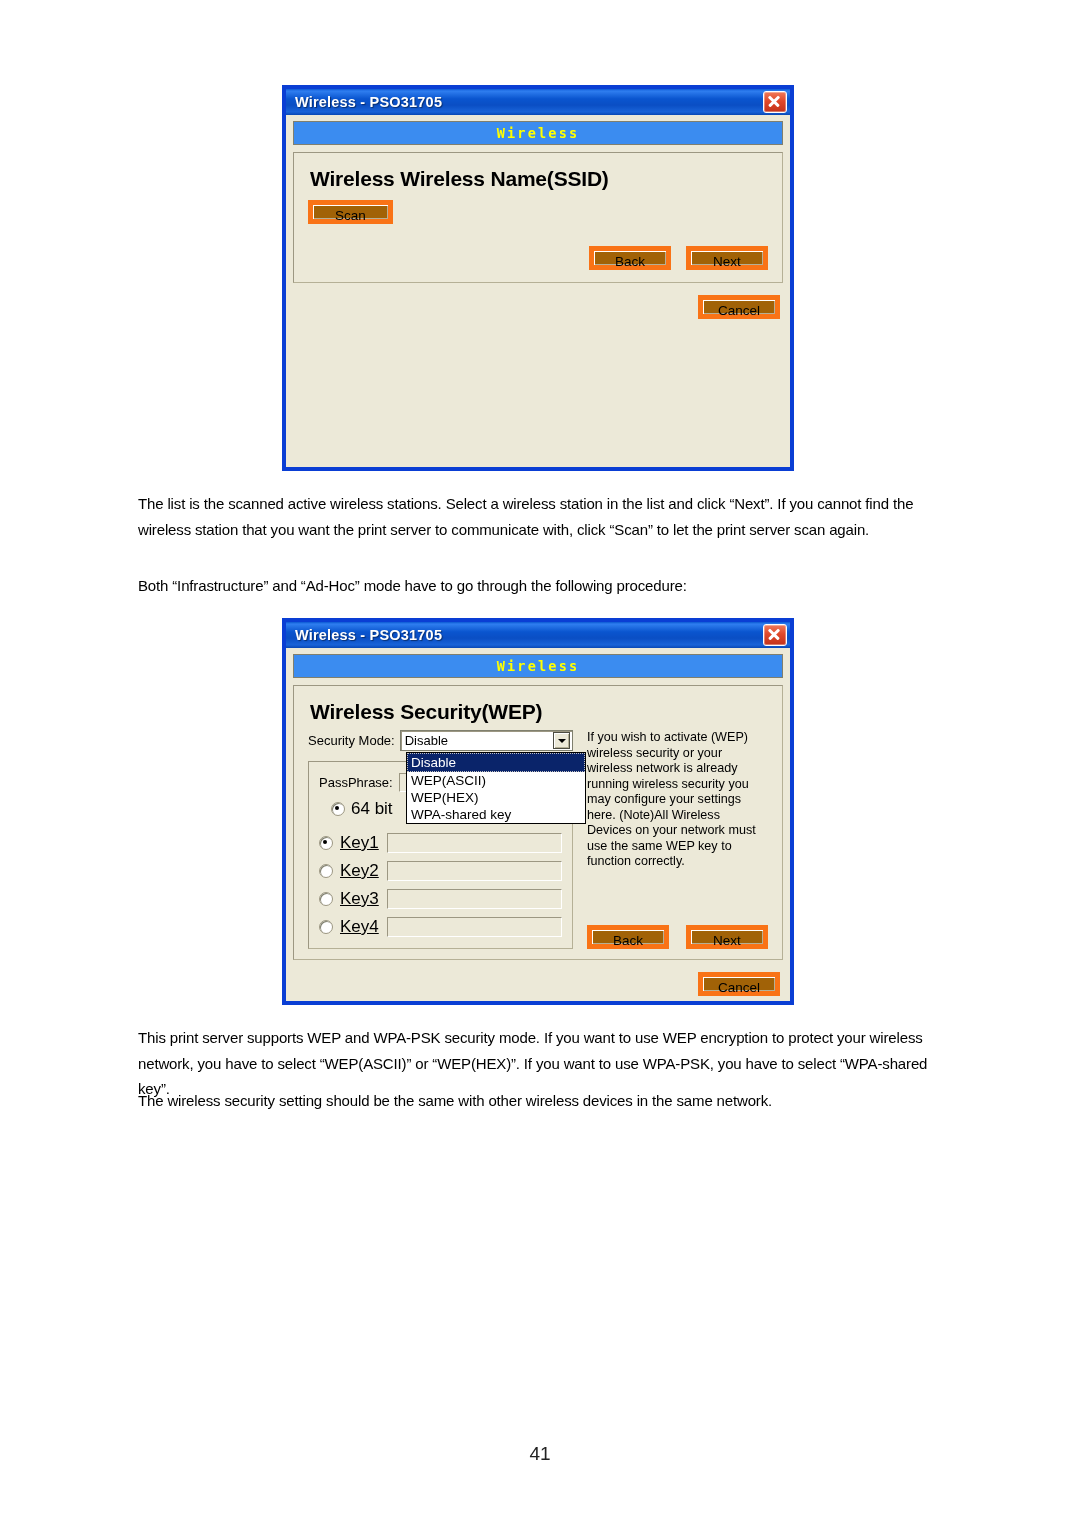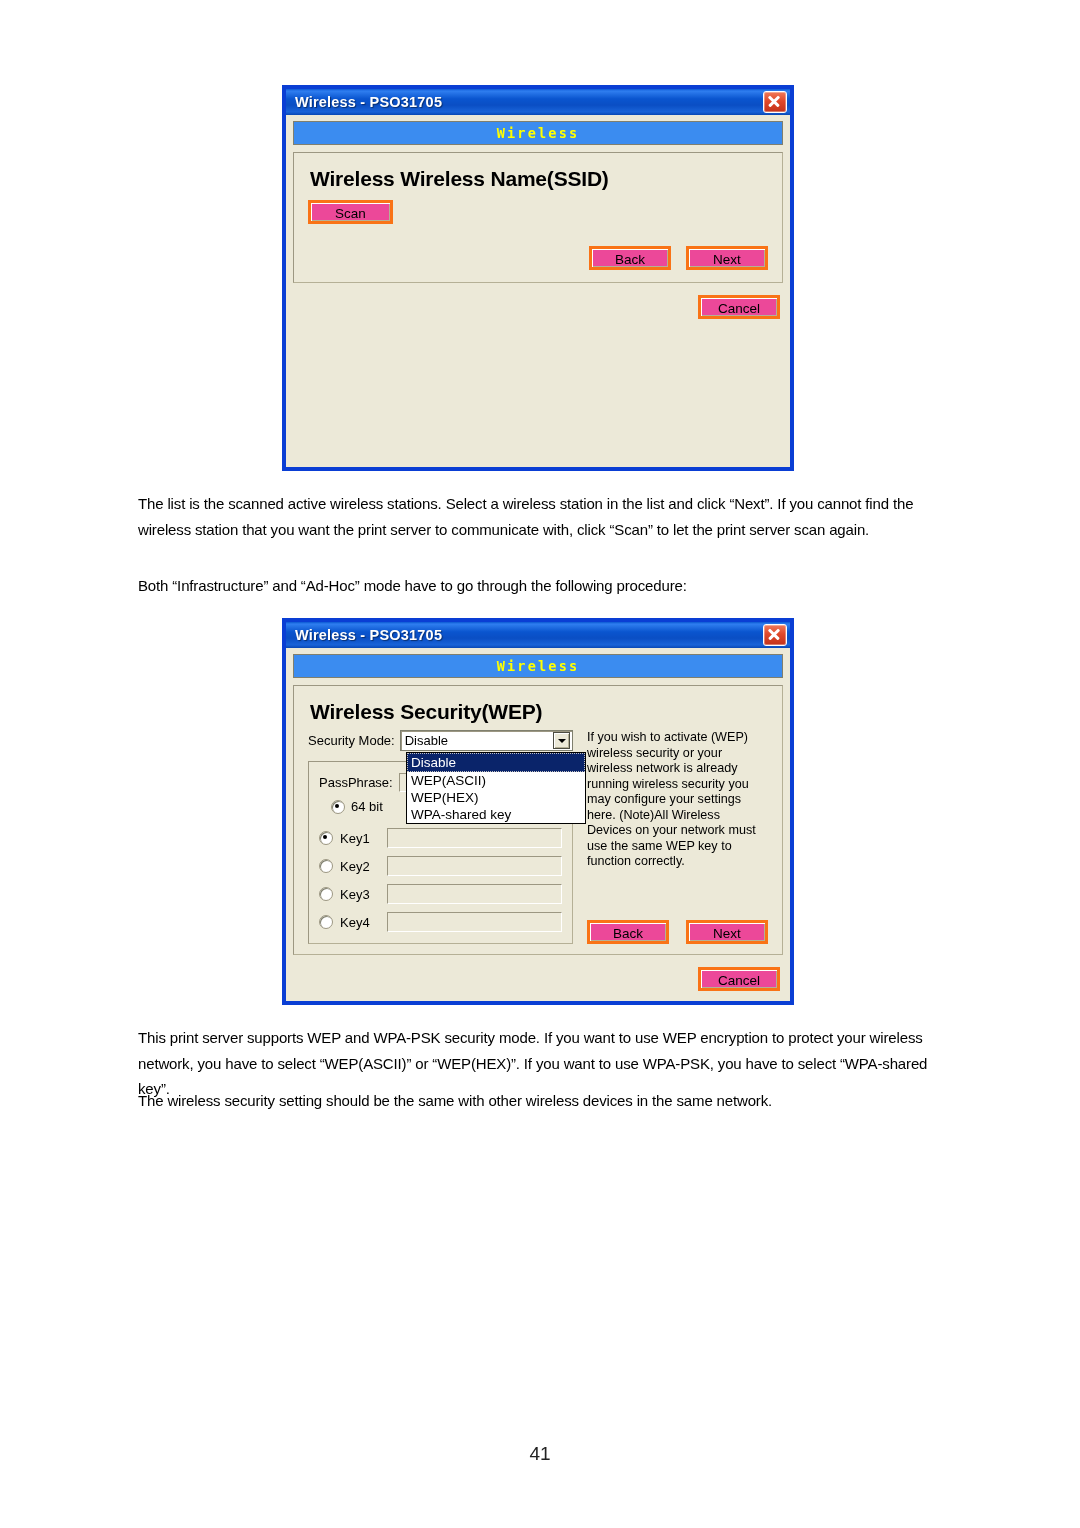--- a/index.html
+++ b/index.html
@@ -157,22 +157,22 @@
   .lv-row div {
     font-size: 12.5px;
     padding: 2px 0 0 6px;
     box-sizing: border-box;
     white-space: nowrap;
     overflow: hidden;
   }
 
   
   .btn {
-    background: #ec4899;
-    border: 3px solid #f97316;
+    background: #a16207;
+    border: 5px solid #f97316;
     box-shadow: inset 1px 1px 0 #ffffff, inset -1px -1px 0 #b5b096;
     font-size: 13.5px;
     text-align: center;
     line-height: 22px;
     height: 24px;
     box-sizing: border-box;
     color: #000;
     cursor: default;
     font-family: "Liberation Sans", sans-serif;
   }
@@ -321,30 +321,30 @@
     position: relative;
   }
   .radio.on::after {
     content: "";
     position: absolute;
     left: 3px; top: 3px;
     width: 4px; height: 4px;
     border-radius: 50%;
     background: #000;
   }
-  .rlabel { font-size: 13px; }
+  .rlabel { font-size: 17px; }
   .ritem { display: flex; align-items: center; gap: 6px; }
 
   .key-row {
     display: flex;
     align-items: center;
     gap: 7px;
     margin-top: 8px;
   }
-  .key-row .rlabel { width: 40px; }
+  .key-row .rlabel { width: 40px; text-decoration: underline; }
   .key-row .textfield { height: 20px; }
 
   .sec-right .helptext2 {
     font-size: 12.6px;
     line-height: 15.5px;
   }
   .sec-right .btnrow2 {
     margin-top: auto;
     display: flex;
     gap: 17px;

